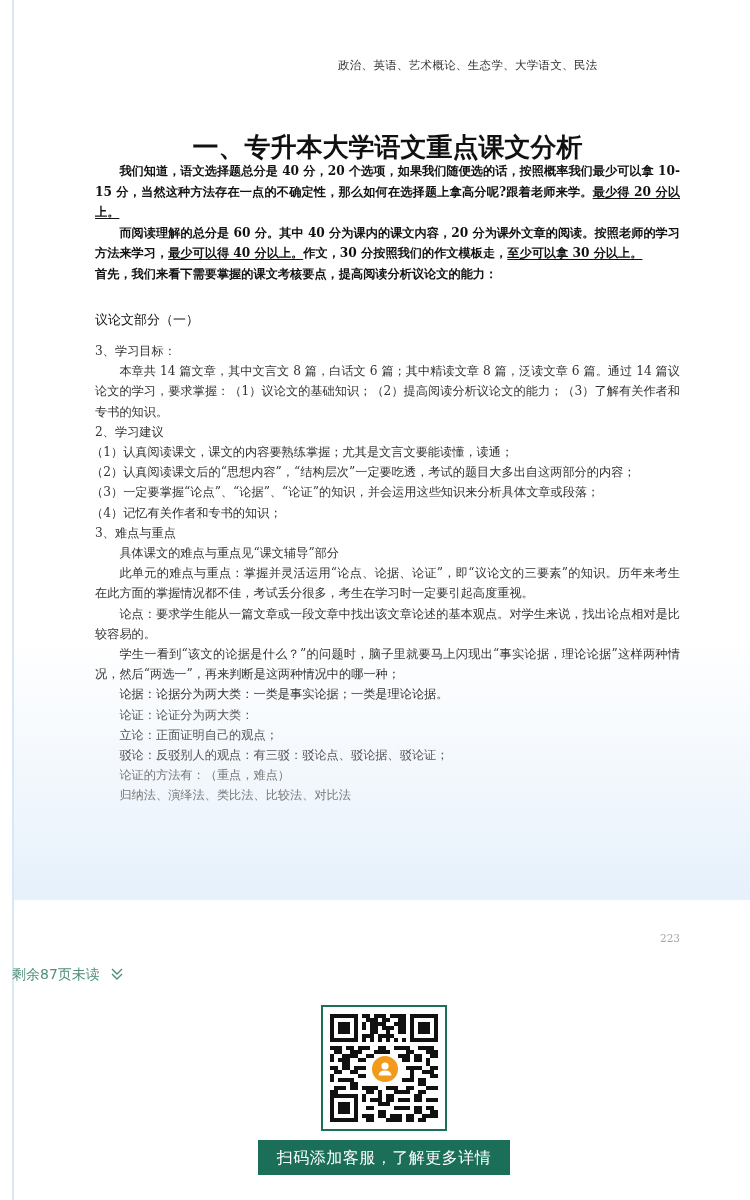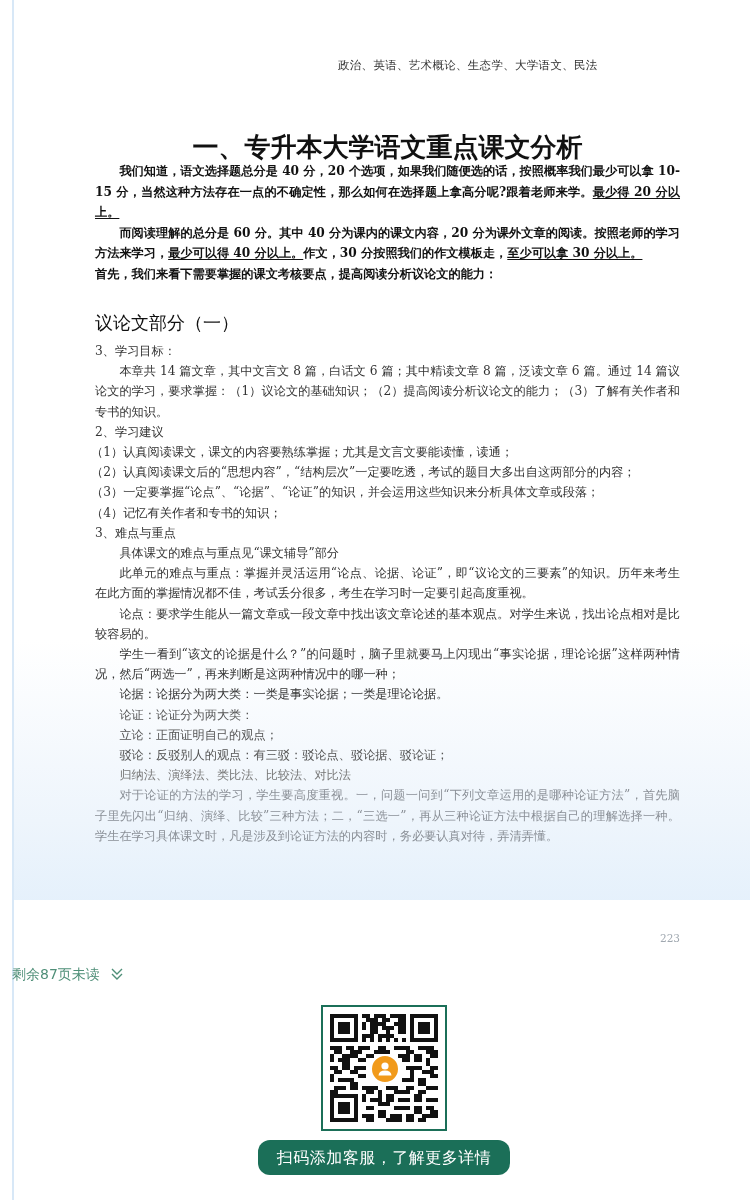--- a/index.html
+++ b/index.html
@@ -33,21 +33,21 @@
   }
   .intro {
     position: absolute; left: 0; top: 161px; width: 585px;
     font-size: 12.2px; font-weight: bold; line-height: 20.5px; color: #111;
     text-align: justify;
   }
   .intro p { margin: 0; text-indent: 2em; }
   .u { text-decoration: underline; text-underline-offset: 2px; }
   .section-title {
     position: absolute; left: 0; top: 311px;
-    font-size: 18px; font-family: "DejaVu Sans", sans-serif; color: #111;
+    font-size: 13px; font-family: "DejaVu Sans", sans-serif; color: #111;
   }
   .body {
     position: absolute; left: 0; top: 341px; width: 585px;
     font-size: 12.2px; line-height: 20.2px; color: #333;
     text-align: justify;
   }
   .body p { margin: 0; }
   .ind { text-indent: 2em; }
   .hang { padding-left: 3em; text-indent: -3em; }
   .neg { margin-left: -4px !important; }
@@ -72,21 +72,20 @@
   .qr-avatar {
     position: absolute; left: 47px; top: 47px; width: 30px; height: 30px;
     border-radius: 50%; background: #f19a1b; border: 2px solid #fff;
     box-sizing: border-box;
   }
   .cta-button {
     position: absolute; left: 246px; top: 1140px; width: 252px; height: 35px;
     background: #1b6f58; color: #fff; text-align: center;
     font-family: "DejaVu Sans", sans-serif; font-size: 16px; line-height: 35px;
     letter-spacing: 0.5px;
-    border-radius: 12px;
   }
 </style>
 </head>
 <body>
 
 <div class="page">
   <div class="left-edge"></div>
 
   <div class="running-header">政治、英语、艺术概论、生态学、大学语文、民法</div>
 
@@ -110,22 +109,22 @@
       <p class="hang neg">（4）记忆有关作者和专书的知识；</p>
       <p>3、难点与重点</p>
       <p class="ind">具体课文的难点与重点见“课文辅导”部分</p>
       <p class="ind">此单元的难点与重点：掌握并灵活运用“论点、论据、论证”，即“议论文的三要素”的知识。历年来考生在此方面的掌握情况都不佳，考试丢分很多，考生在学习时一定要引起高度重视。</p>
       <p class="ind">论点：要求学生能从一篇文章或一段文章中找出该文章论述的基本观点。对学生来说，找出论点相对是比较容易的。</p>
       <p class="ind">学生一看到“该文的论据是什么？”的问题时，脑子里就要马上闪现出“事实论据，理论论据”这样两种情况，然后“两选一”，再来判断是这两种情况中的哪一种；</p>
       <p class="ind">论据：论据分为两大类：一类是事实论据；一类是理论论据。</p>
       <p class="ind fade1">论证：论证分为两大类：</p>
       <p class="ind fade1">立论：正面证明自己的观点；</p>
       <p class="ind fade1">驳论：反驳别人的观点：有三驳：驳论点、驳论据、驳论证；</p>
+      <p class="ind fade2">论证的方法有：（重点，难点）</p>
       <p class="ind fade2">归纳法、演绎法、类比法、比较法、对比法</p>
-      <p class="ind fade3">对于论证的方法的学习，学生要高度重视。一，问题一问到“下列文章运用的是哪种论证方法”，首先脑子里先闪出“归纳、演绎、比较”三种方法；二，“三选一”，再从三种论证方法中根据自己的理解选择一种。学生在学习具体课文时，凡是涉及到论证方法的内容时，务必要认真对待，弄清弄懂。</p>
     </div>
   </div>
 
   <div class="page-number">223</div>
 
   <div class="more-row">
     <span>剩余87页未读</span>
     <span class="chev">
       <svg width="14" height="14" viewBox="0 0 14 14">
         <polyline points="2,2 7,7 12,2" fill="none" stroke="#4f8f78" stroke-width="1.4"></polyline>

